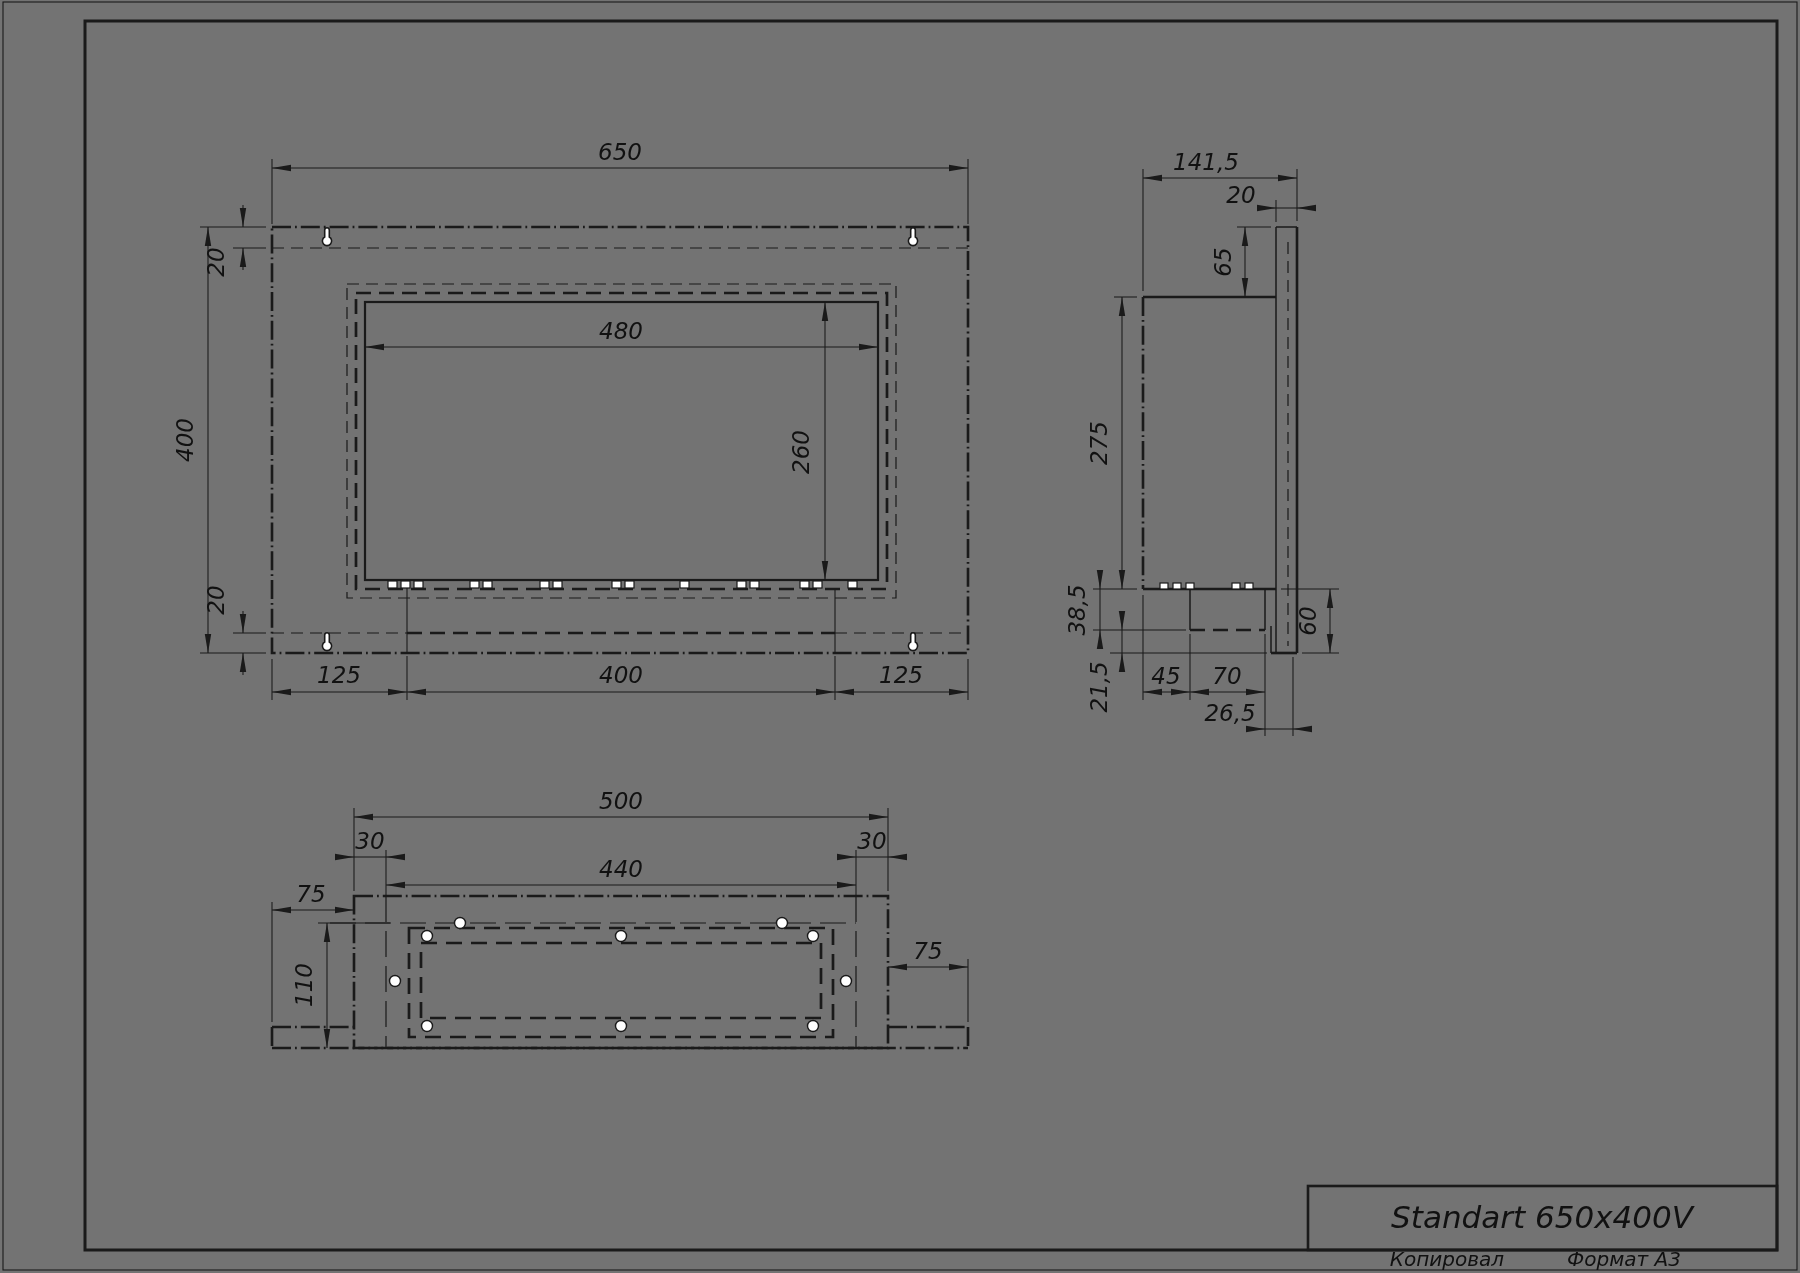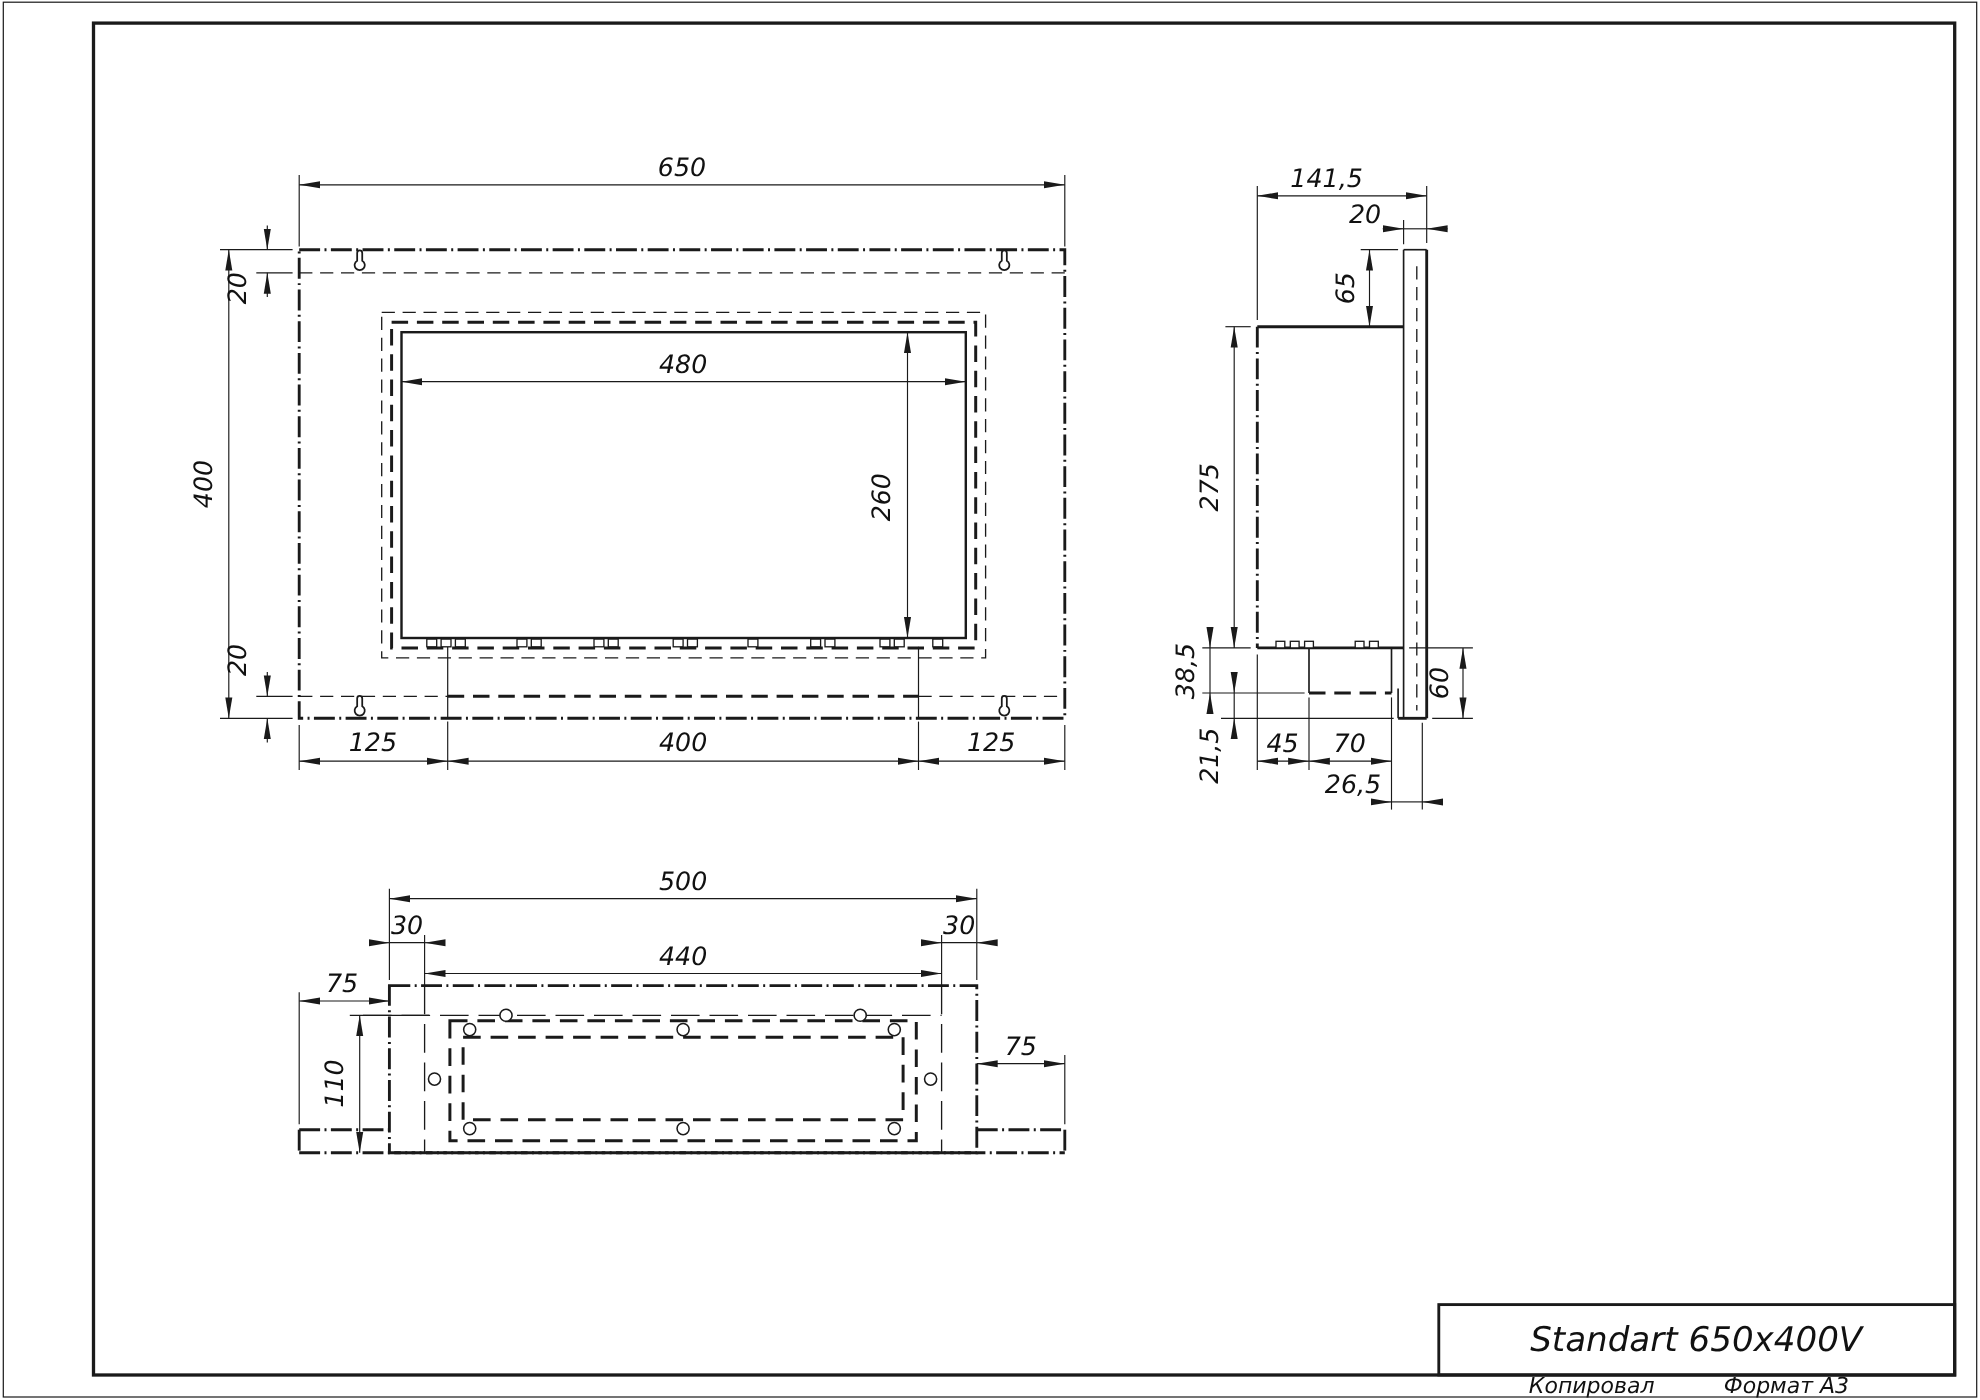--- a/index.html
+++ b/index.html
@@ -1,16 +1,16 @@
 <!DOCTYPE html>
 <html><head>
 <meta charset="utf-8">
 <style>
   html,body{margin:0;padding:0;background:#e8e8e8;}
-  .sheet{width:1800px;height:1273px;background:#ffffff;position:relative;font-family:"DejaVu Sans",sans-serif;}
+  .sheet{width:1800px;height:1273px;background:#737373;position:relative;font-family:"DejaVu Sans",sans-serif;}
   svg{display:block;}
   
   .thin{stroke:#1a1a1a;stroke-width:1.1;fill:none;}
   .thin2{stroke:#1a1a1a;stroke-width:1.5;fill:none;}
   .thick{stroke:#1a1a1a;stroke-width:2.6;fill:none;}
   .tdashdot{stroke:#1a1a1a;stroke-width:2.6;fill:none;stroke-dasharray:19 4 1.8 4;}
   .tdash{stroke:#1a1a1a;stroke-width:2.7;fill:none;stroke-dasharray:15 8;}
   .tdash2{stroke:#1a1a1a;stroke-width:2.7;fill:none;stroke-dasharray:16 9;}
   .ndash{stroke:#1a1a1a;stroke-width:1.2;fill:none;stroke-dasharray:12 7;}
   .ldash{stroke:#1a1a1a;stroke-width:1.2;fill:none;stroke-dasharray:26 9;}

